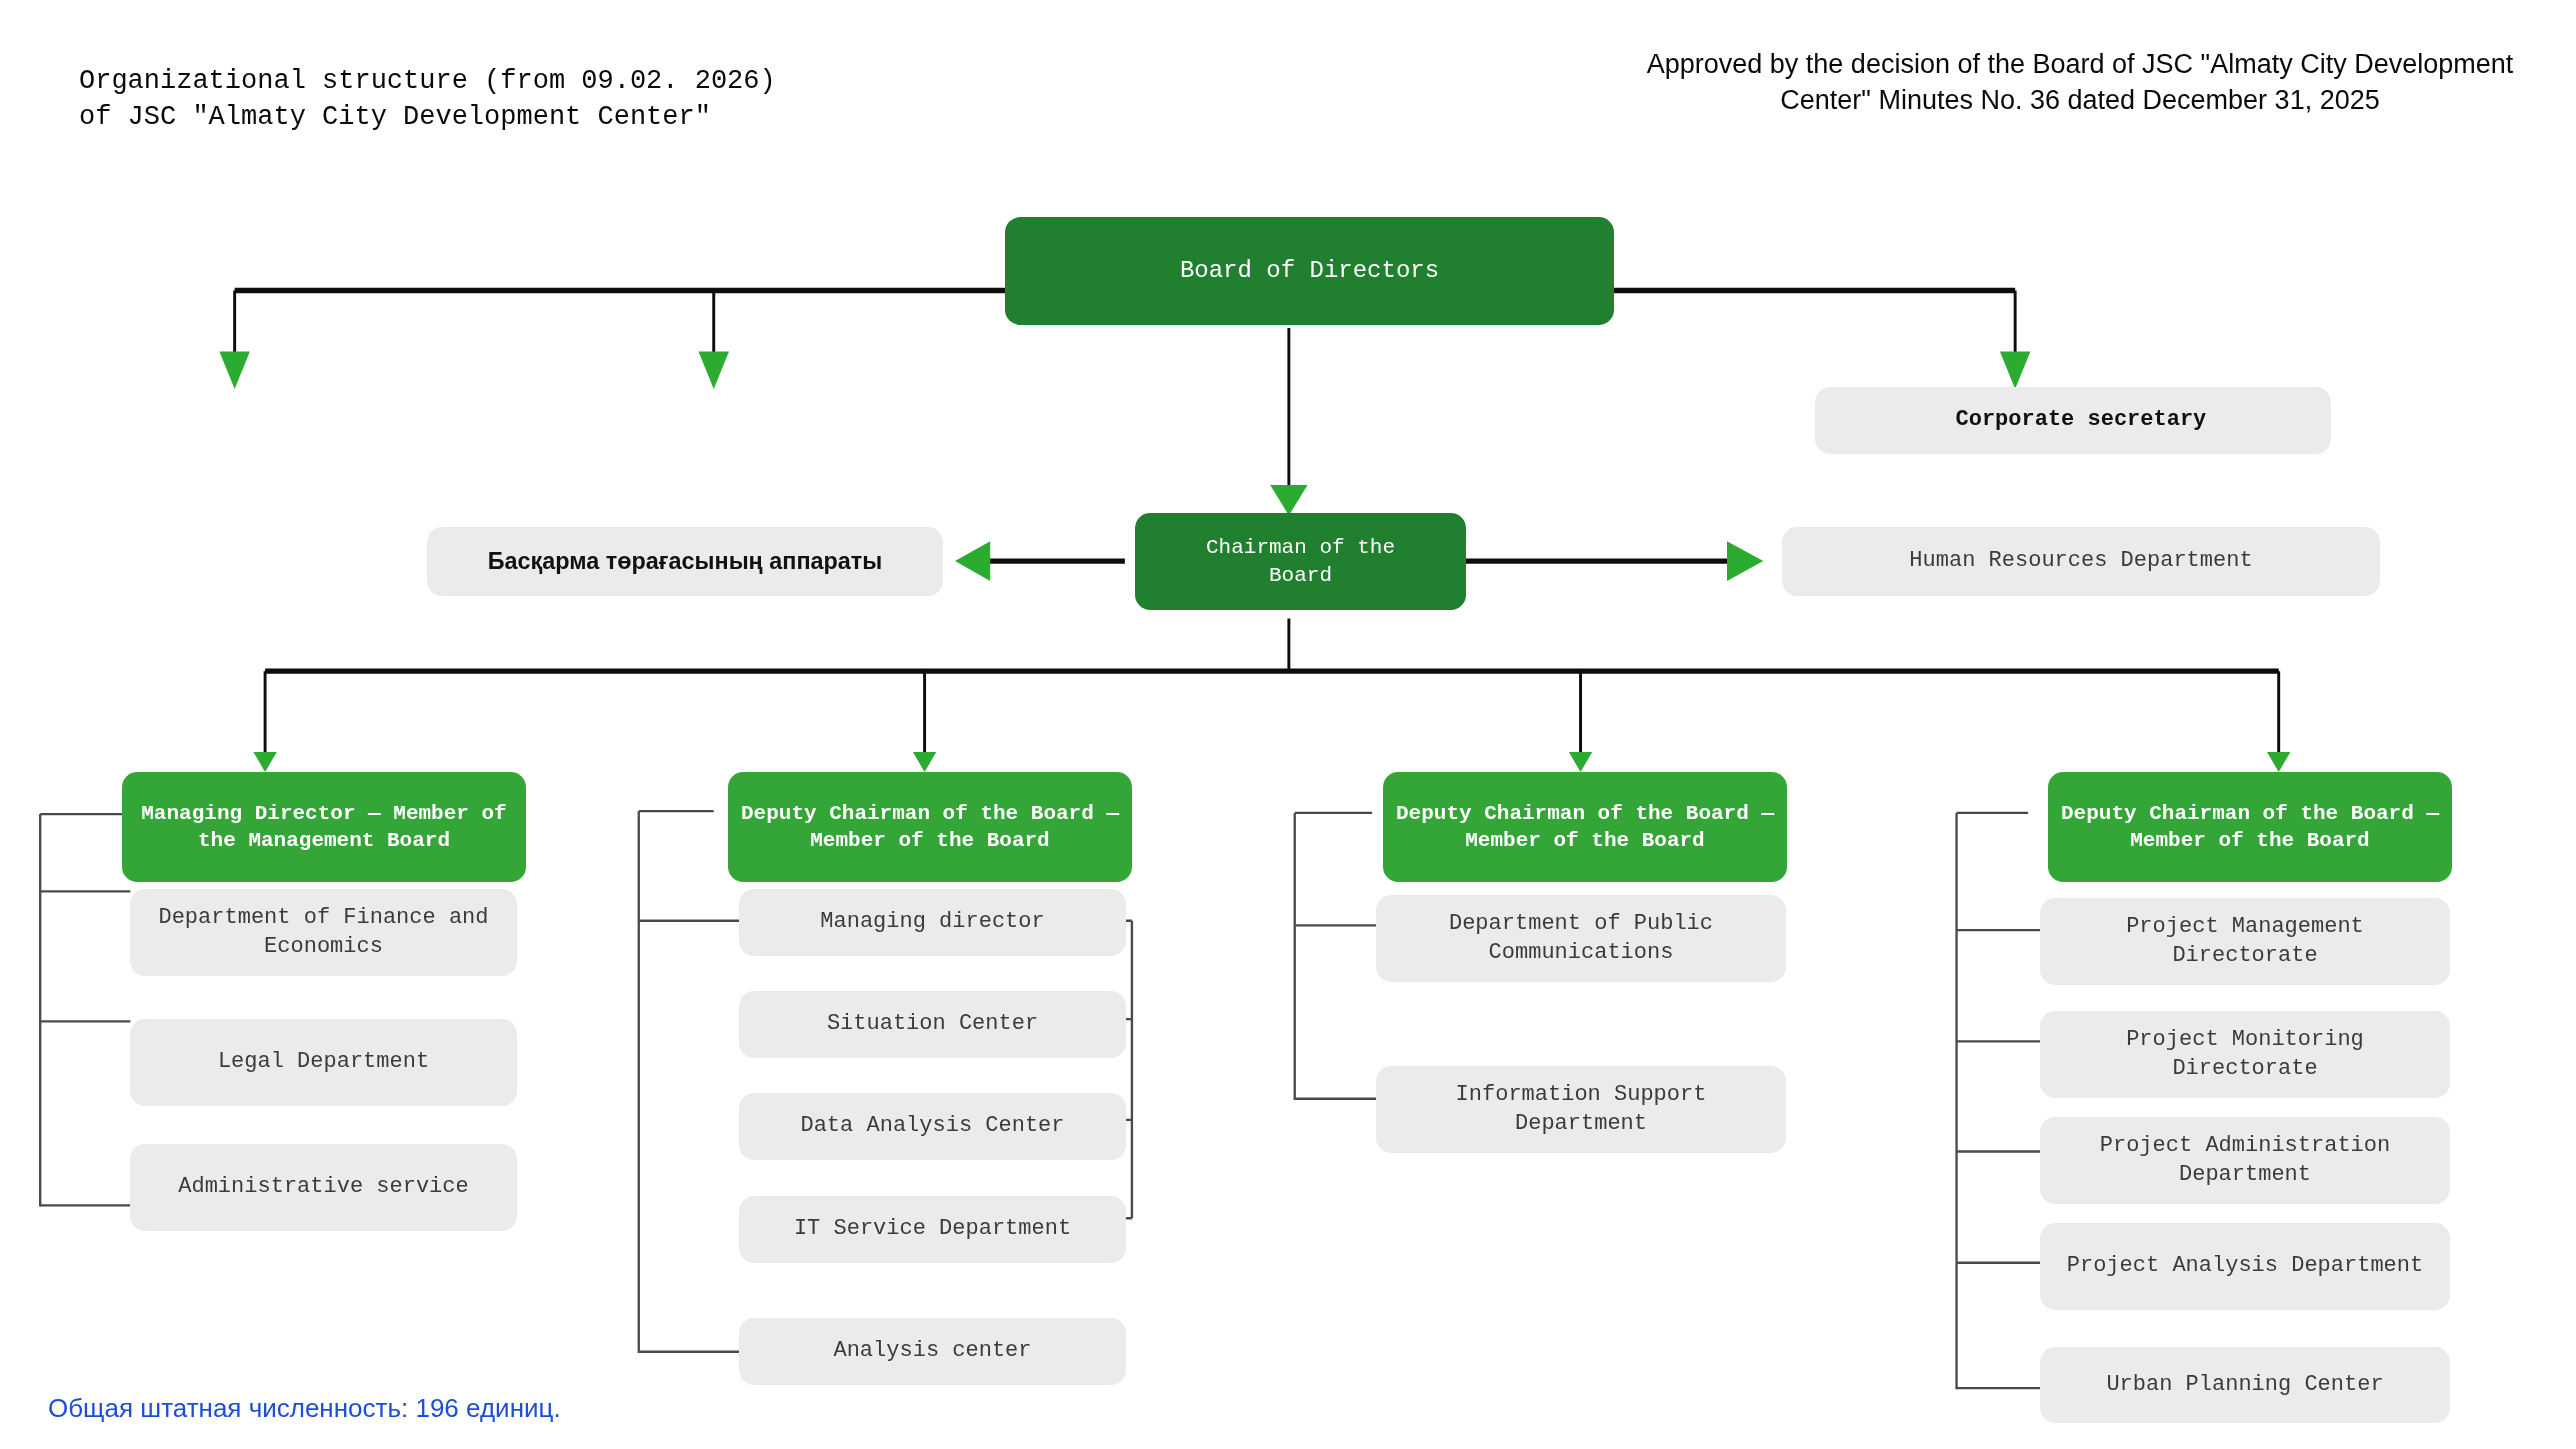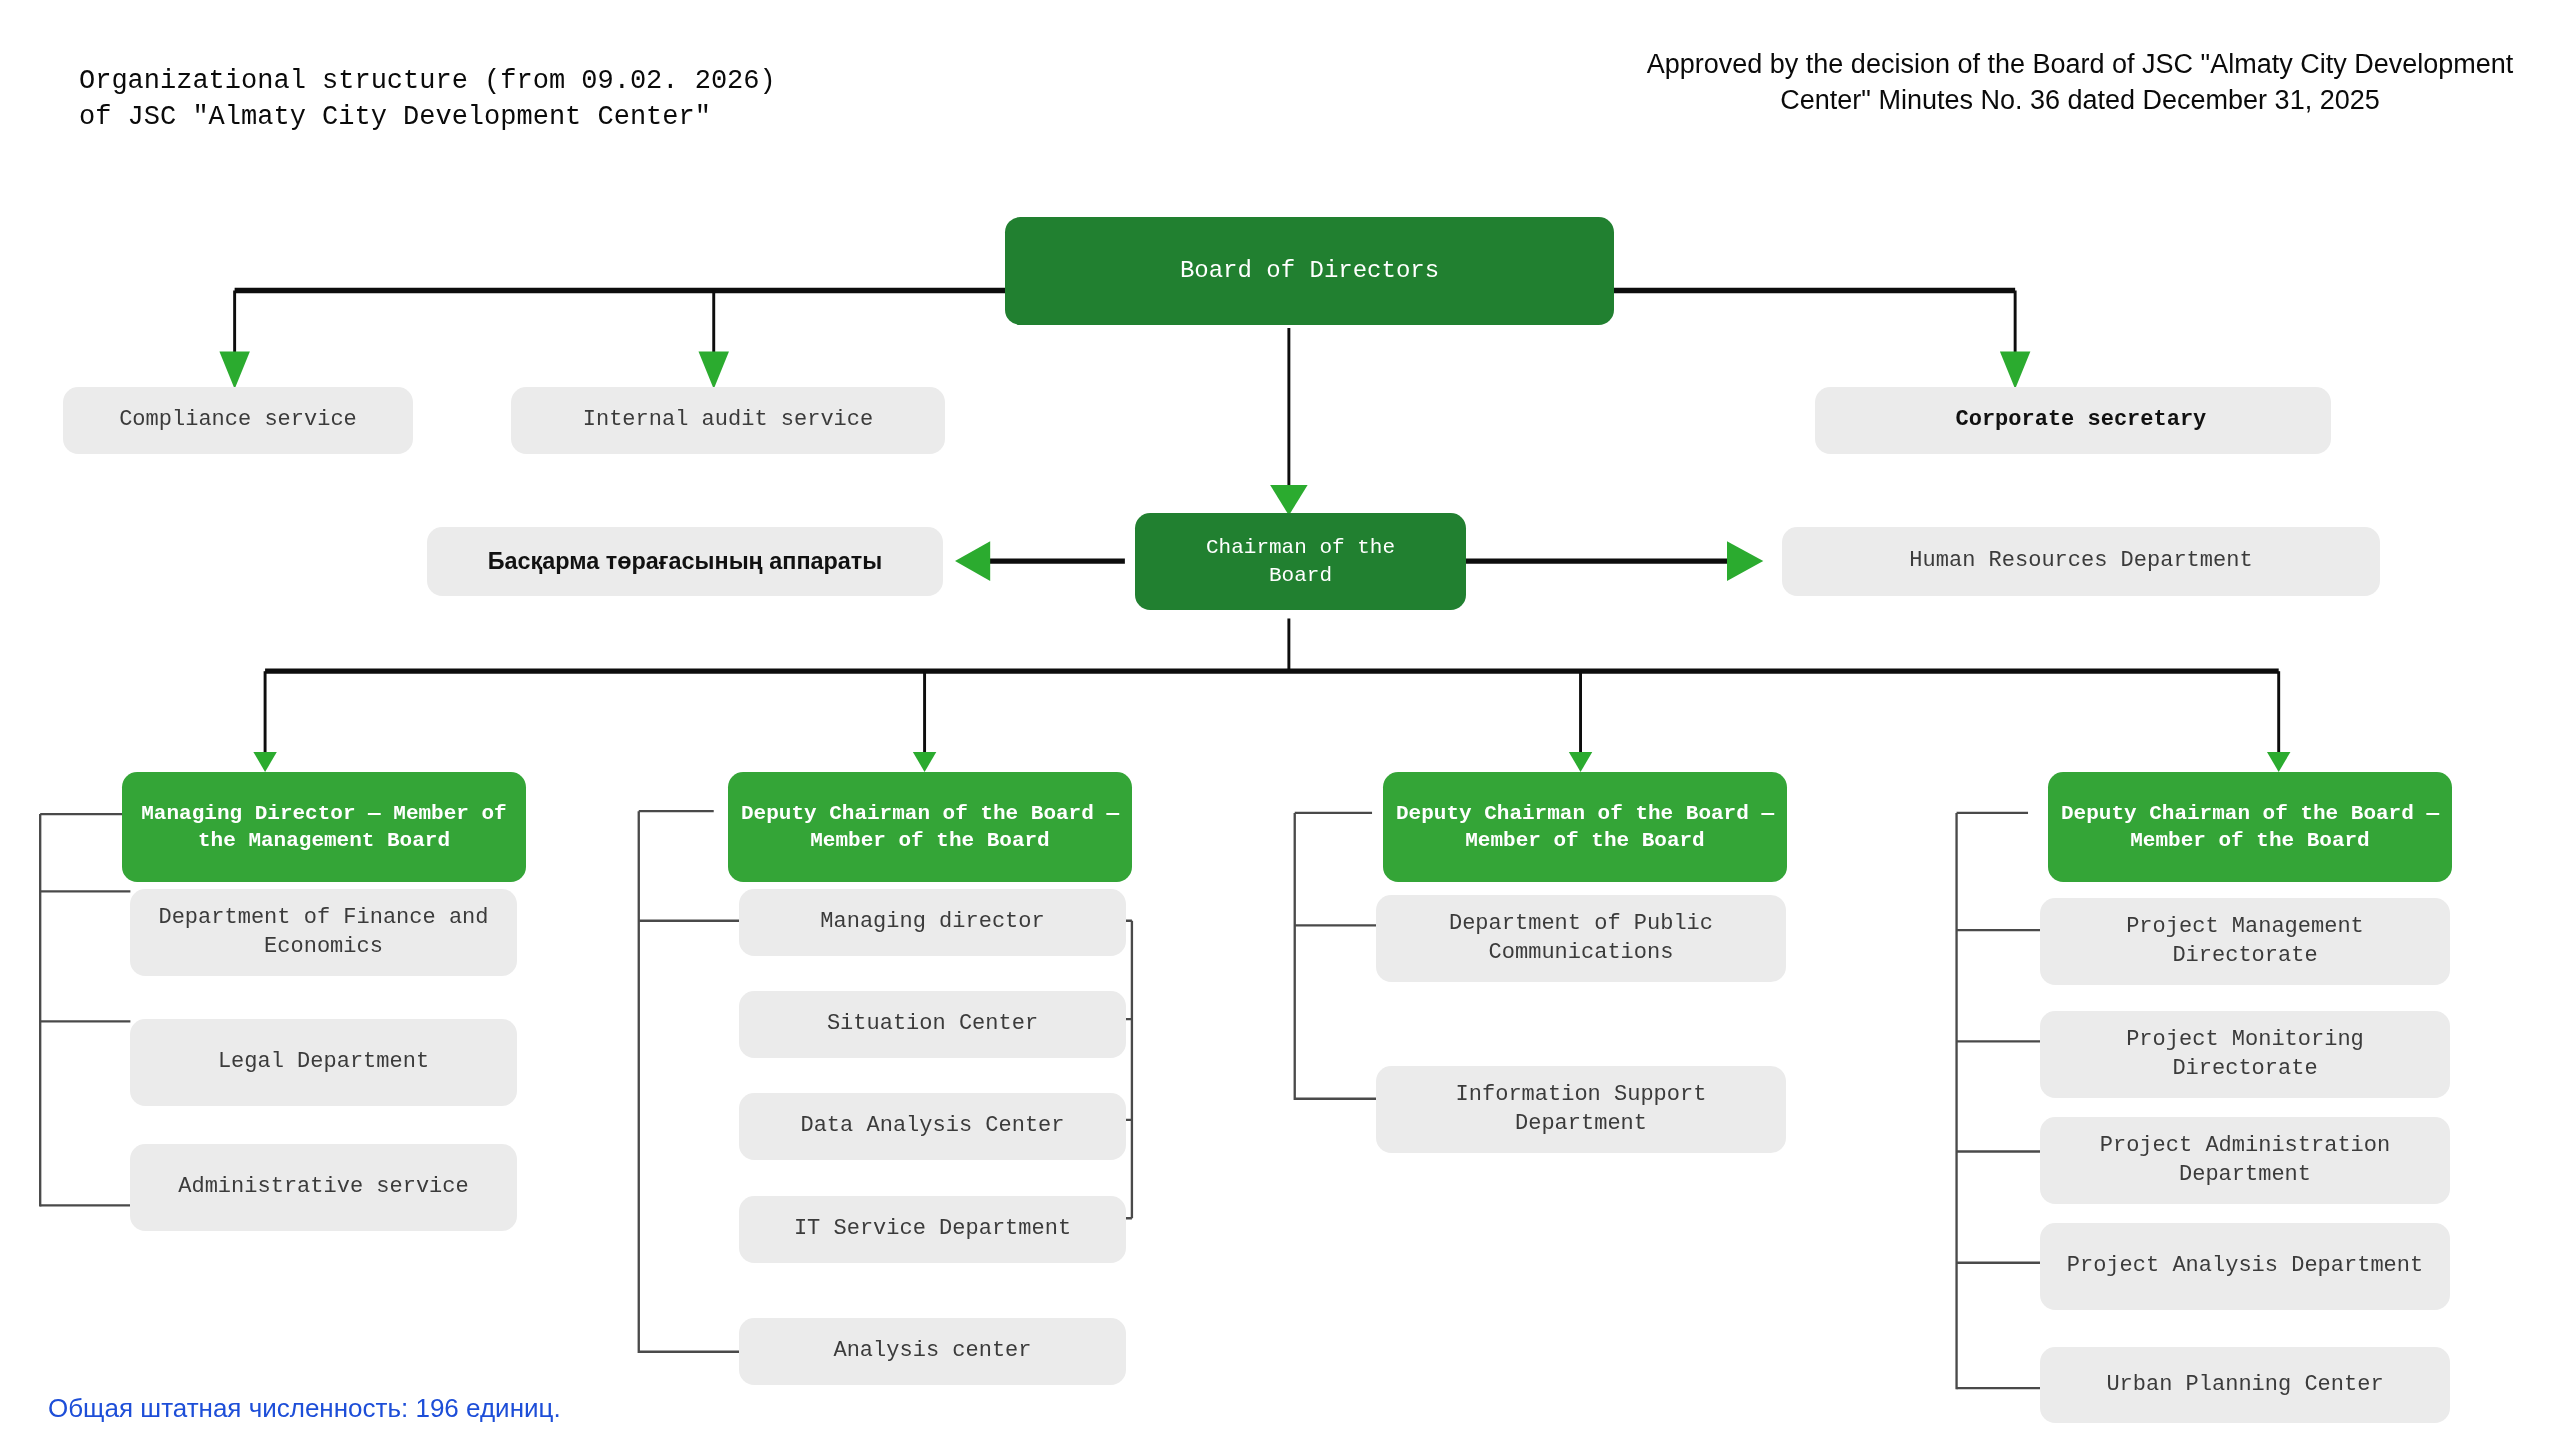--- a/index.html
+++ b/index.html
@@ -171,27 +171,21 @@
     <path class="bracket" d="M 3340 1778 L 3486 1778"></path>
     <path class="bracket" d="M 3340 1966 L 3486 1966"></path>
     <path class="bracket" d="M 3340 2156 L 3486 2156"></path>
     <path class="bracket" d="M 3340 2370 L 3486 2370"></path>
   </svg>
 
   <div class="node green-dark" style="left:1005px; top:217px; width:609px; height:108px;">
     <span>Board of Directors</span>
   </div>
 
-  <div class="node grey" style="left:63px; top:387px; width:350px; height:67px;">
-    <span>Compliance service</span>
-  </div>
-
-  <div class="node grey" style="left:511px; top:387px; width:434px; height:67px;">
-    <span>Internal audit service</span>
-  </div>
+
 
   <div class="node grey bold-label" style="left:1815px; top:387px; width:516px; height:67px;padding-left:24px;">
     <span>Corporate secretary</span>
   </div>
 
   <div class="node green-mid" style="left:1135px; top:513px; width:331px; height:97px;">
     <span>Chairman of the
 Board</span>
   </div>
 

